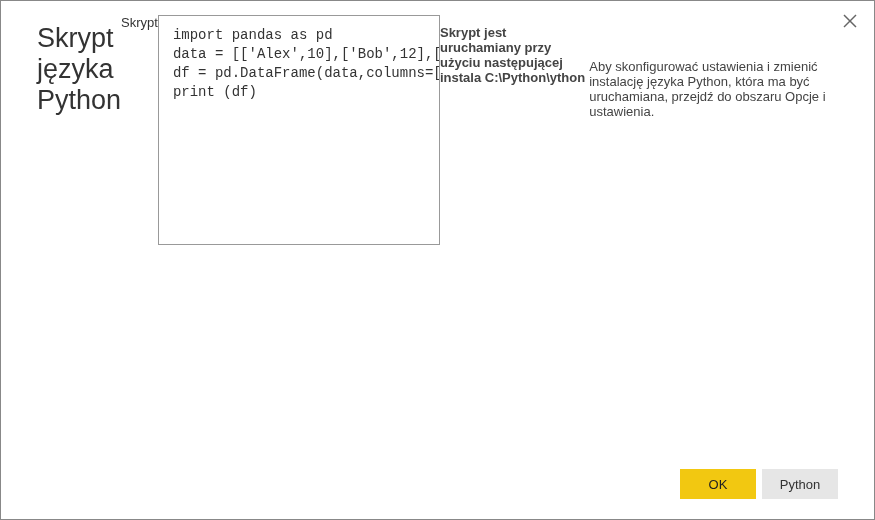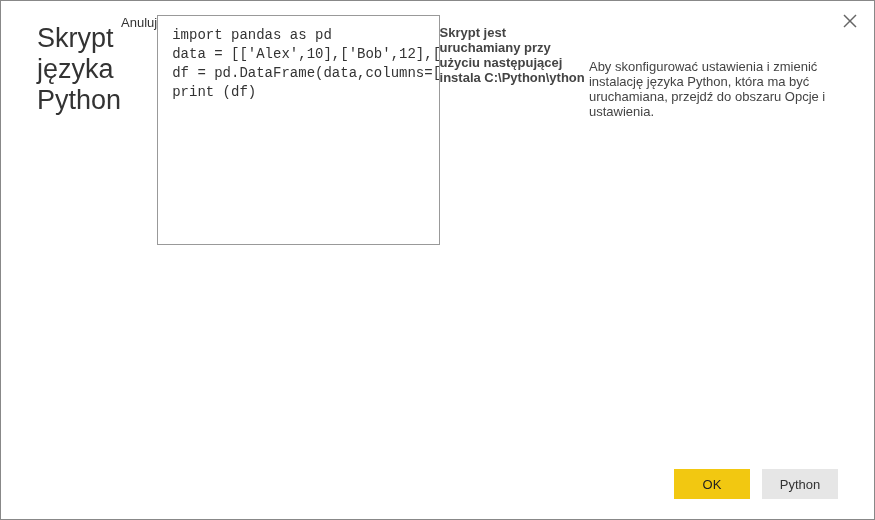--- a/index.html
+++ b/index.html
@@ -73,21 +73,21 @@
       font-weight: bold;
     }
     .config-text {
       font-size: 13px;
       color: #444;
       margin-top: 44px;
     }
     .button-row {
       display: flex;
       justify-content: flex-end;
-      gap: 12px;
+      gap: 6px;
       padding: 0 36px 20px 36px;
     }
     .btn {
       min-width: 76px;
       height: 30px;
       border: none;
       font-size: 13px;
       font-family: "Segoe UI", Arial, sans-serif;
       cursor: pointer;
       padding: 0 16px;
@@ -107,21 +107,21 @@
 <div class="close-btn">
   <svg viewBox="0 0 14 14">
     <line x1="1" y1="1" x2="13" y2="13"></line>
     <line x1="13" y1="1" x2="1" y2="13"></line>
   </svg>
 </div>
 
 <div class="content">
   <h1 class="title">Skrypt języka Python</h1>
 
-  <label class="field-label">Anuluj</label>
+  <label class="field-label">Skrypt</label>
 
   <textarea class="code-area" spellcheck="false" style="">import pandas as pd
 data = [['Alex',10],['Bob',12],['Clarke',13]]
 df = pd.DataFrame(data,columns=['Name','Age'],dtype=float)
 print (df)</textarea>
 
   <div class="runtime-text">Skrypt jest uruchamiany przy użyciu następującej instala C:\Python\ython</div>
 
   <div class="config-text">Aby skonfigurować ustawienia i zmienić instalację języka Python, która ma być uruchamiana, przejdź do obszaru Opcje i ustawienia.</div>
 </div>

